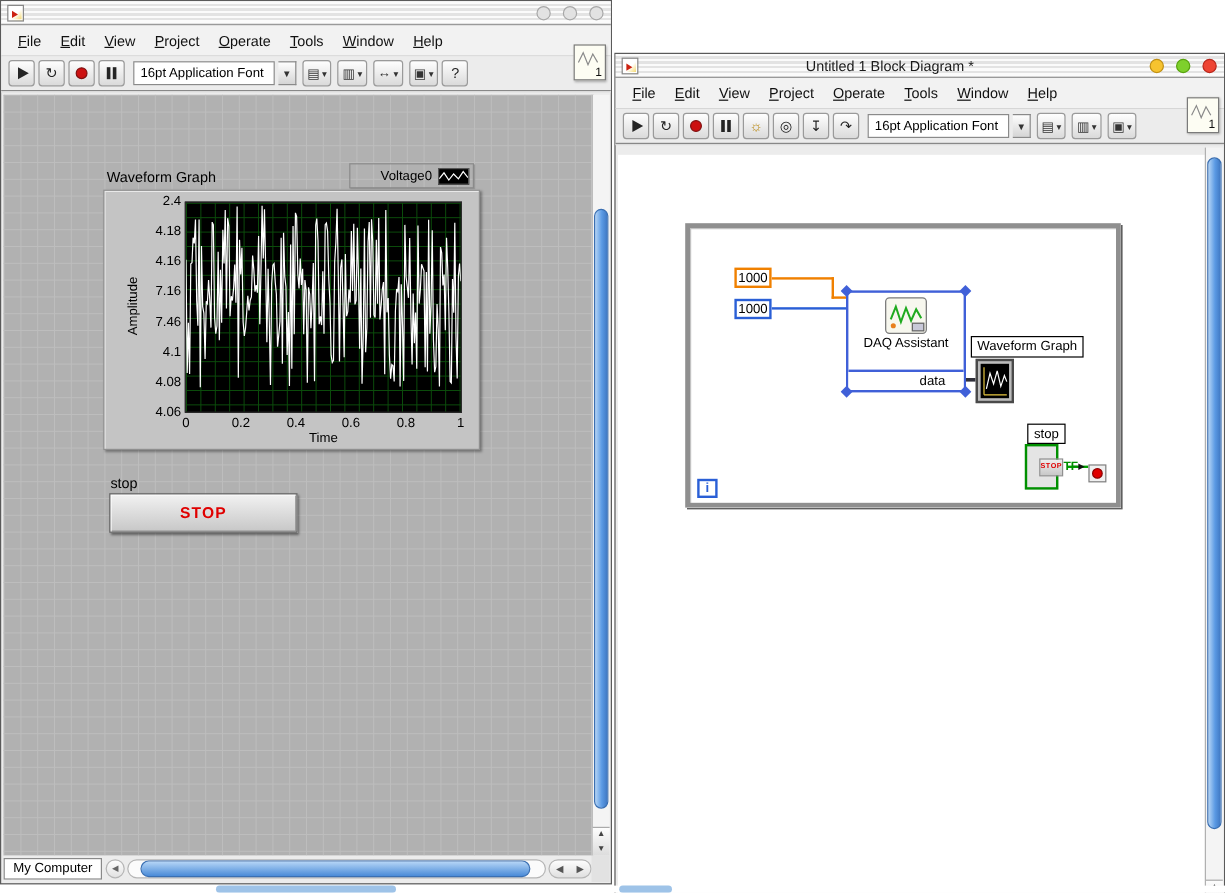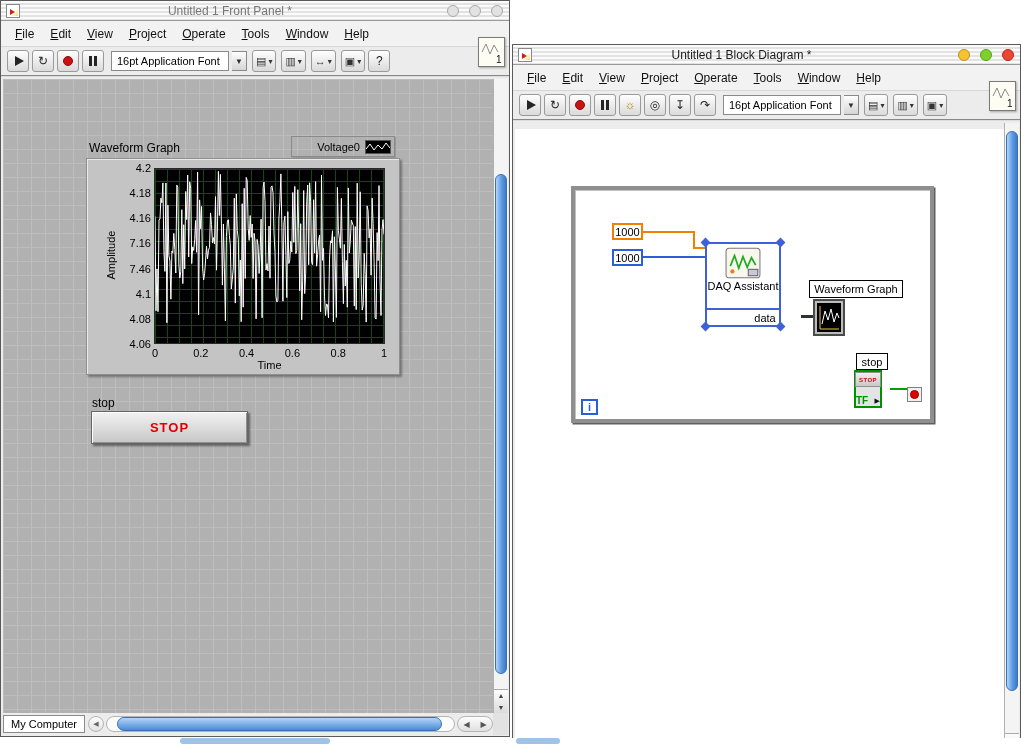--- a/index.html
+++ b/index.html
@@ -124,38 +124,38 @@
     display:flex; align-items:center; justify-content:center; }
 
   
   .loop { position:absolute; left:56px; top:57px; width:363px; height:237px;
     border:4px solid #8f8f8f; box-shadow:1.5px 1.5px 0 #5f5f5f, inset 1px 1px 0 #c2c2c2; }
   .bd-const { position:absolute; width:31px; height:17px; background:#fff;
     display:flex; align-items:center; justify-content:center; font-size:11px; color:#000; }
   .const-orange { left:97px; top:94px; border:2px solid #f08000; }
   .const-blue   { left:97px; top:120px; border:2px solid #2a5fd6; }
   .wire { position:absolute; }
-  .daq { position:absolute; left:190px; top:113px; width:76px; height:85px;
+  .daq { position:absolute; left:190px; top:113px; width:100px; height:85px;
     border:2px solid #4060d8; background:#fff; display:flex; flex-direction:column; }
   .daq-main { flex:1; display:flex; flex-direction:column; align-items:center; }
   .daq-label { font-size:11px; color:#000; margin-top:1px; }
   .daq-data { height:17px; border-top:2px solid #4060d8; display:flex; align-items:center;
     justify-content:center; font-size:11px; color:#000; background:#fff;padding-left:44px; }
   .handle { position:absolute; width:7px; height:7px; background:#4060d8; transform:rotate(45deg); }
   .wg-label-box { position:absolute; left:294px; top:151px; width:94px; height:18px;
     border:1px solid #000; background:#fff; display:flex; align-items:center;
     justify-content:center; font-size:11px; }
   .wg-term { position:absolute; left:298px; top:170px; width:32px; height:37px;
     border:2px solid #4a4a4a; background:#bcbcbc; padding:2px; }
   .stop-label-box { position:absolute; left:341px; top:224px; width:32px; height:17px;
     border:1px solid #000; background:#fff; display:flex; align-items:center;
     justify-content:center; font-size:11px; }
   .stop-term { position:absolute; left:339px; top:241px; width:28px; height:38px;
-    border:2px solid #009000; background:#e4e4e4; display:flex; flex-direction:column;
-    align-items:center; justify-content:space-between; padding:0; }
+    border:2px solid #009000; background:#e4e4e4; display:flex; flex-direction:row;
+    align-items:center; justify-content:space-between; padding:10px; }
   .stop-mini { width:26px; height:15px; background:linear-gradient(#efefef,#c8c8c8);
     border:1px solid #909090; color:#e00000; font-size:6px; font-weight:bold;
     display:flex; align-items:center; justify-content:center; letter-spacing:.5px; }
   .tf-row { width:100%; display:flex; justify-content:space-between; align-items:center; }
   .tf-text { color:#009000; font-weight:bold; font-size:10px; }
   .out-arrow { font-size:7px; color:#111; }
   .cond-term { position:absolute; left:392px; top:258px; width:15px; height:15px;
     border:1px solid #808080; background:#f0f0f0; display:flex; align-items:center; justify-content:center; }
   .cond-dot { width:9px; height:9px; border-radius:50%; background:#e00000; border:1px solid #8d0000; }
   .iter-term { position:absolute; left:66px; top:270px; width:17px; height:16px;
@@ -166,21 +166,20 @@
   .dock-frag { position:absolute; top:0; height:6px; background:#9ec3e8; border-radius:3px; }
 </style>
 </head>
 <body>
 
 <div class="screen">
 
   <div class="window win-fp">
     <div class="titlebar">
       <span class="lv-icon"></span>
-      <span class="title-text">Untitled 1 Front Panel *</span>
       <span class="lights">
         <i class="light dim"></i>
         <i class="light dim"></i>
         <i class="light dim"></i>
       </span>
     </div>
 
     <div class="menubar">
       <span class="menu-item">File</span>
       <span class="menu-item">Edit</span>
@@ -244,21 +243,21 @@
         <span class="legend-swatch">
           <svg width="24" height="12" viewBox="0 0 24 12">
               <polyline points="0,8 4,3 8,9 12,4 16,8 20,2 24,7" stroke="#fff" fill="none" stroke-width="1"></polyline>
             </svg>
         </span>
       </div>
 
       <div class="graph-frame">
         <div class="ylabel">Amplitude</div>
         <div class="yticks">
-          <span>4.2</span>
+          <span>2.4</span>
             <span>4.18</span>
           <span>4.16</span>
             <span>7.16</span>
           <span>7.46</span>
             <span>4.1</span>
           <span>4.08</span>
             <span>4.06</span>
         </div>
         <div class="plot">
           <svg id="waveform" width="229" height="174" viewBox="0 0 229 174">

